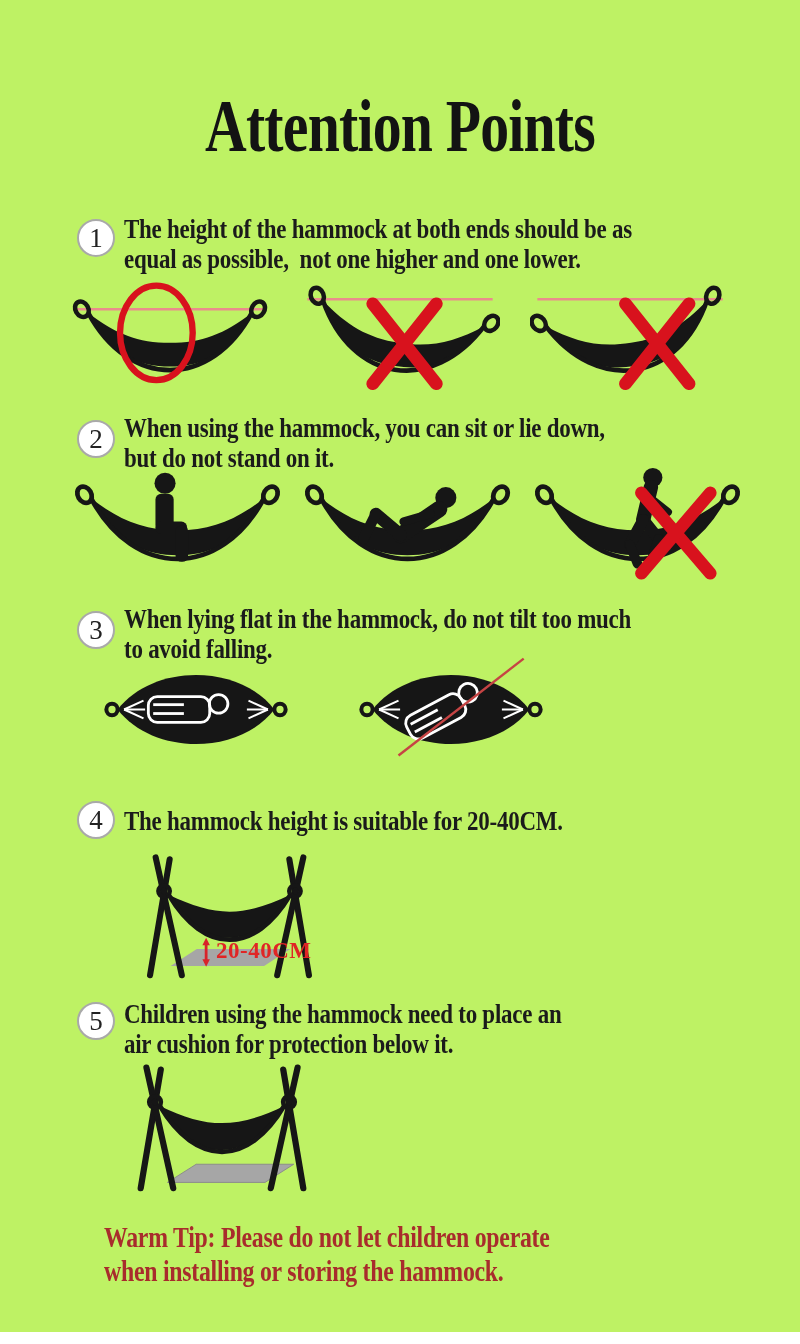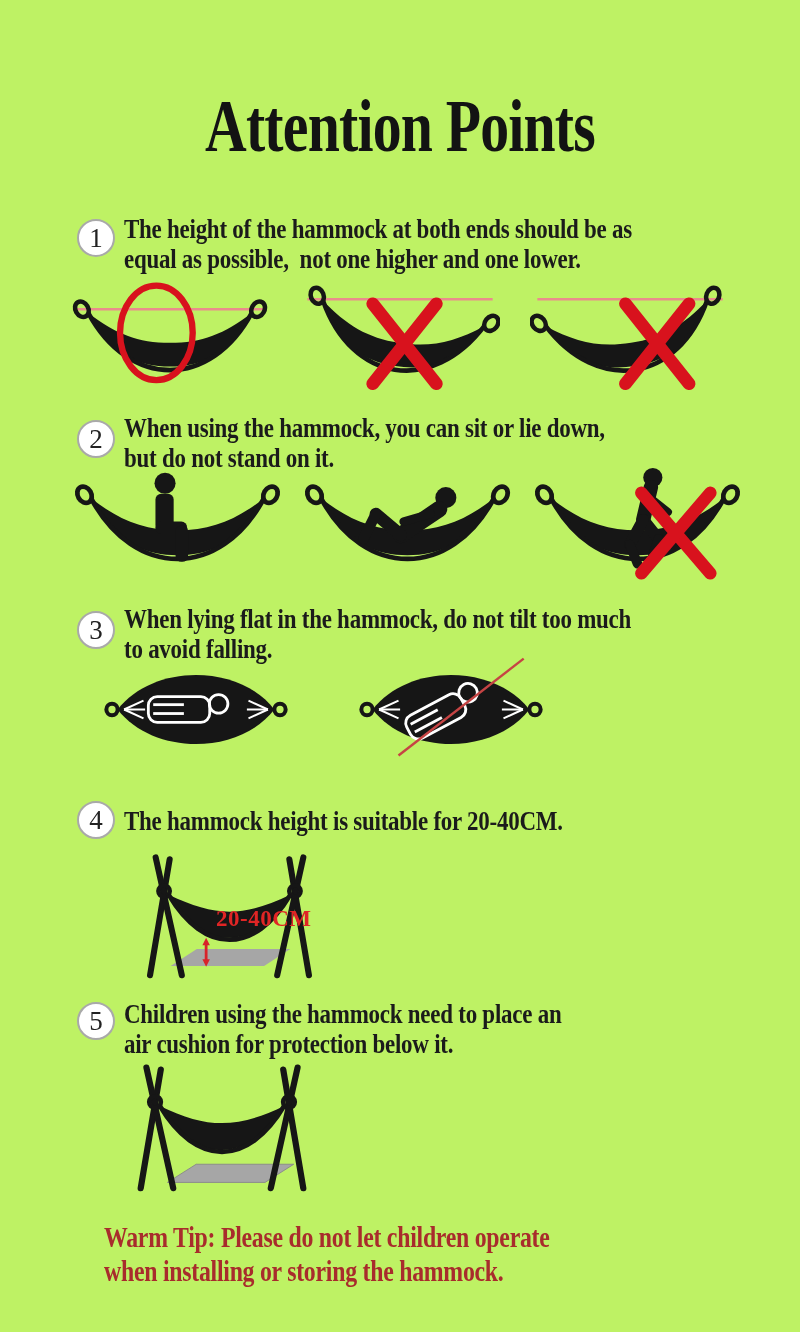--- a/index.html
+++ b/index.html
@@ -8,21 +8,21 @@
         font-family:Liberation Serif, serif;color:#1b1b1b}
   .title{position:absolute;left:0;width:100%;top:84px;text-align:center;
          font-size:74px;font-weight:700;color:#131313;letter-spacing:-1px;transform:scaleX(.78)}
   .badge{position:absolute;left:77px;width:38px;height:38px;border:2px solid #a9a9a9;
          border-radius:50%;text-align:center;font-size:27px;line-height:35px;color:#222;background:#fff}
   .pt-text{position:absolute;left:124px;font-size:28px;font-weight:700;color:#1b1b1b;
            line-height:29.5px;letter-spacing:-.3px;transform:scaleX(.82);transform-origin:0 0}
   .pt-line{white-space:pre}
   .illus{position:absolute}
   .illus svg{width:100%;height:100%;display:block}
-  .hlabel{position:absolute;left:216px;top:906px;font-size:23px;font-weight:700;
+  .hlabel{position:absolute;left:216px;top:938px;font-size:23px;font-weight:700;
           color:#e02525;letter-spacing:.5px}
   .warm{position:absolute;left:104px;top:1221px;font-size:29px;font-weight:700;color:#a82c2c;
         line-height:33.5px;letter-spacing:-.3px;transform:scaleX(.82);transform-origin:0 0}
   .warm div{white-space:pre}
 </style>
 </head>
 <body>
 
 <div class="page">
 

